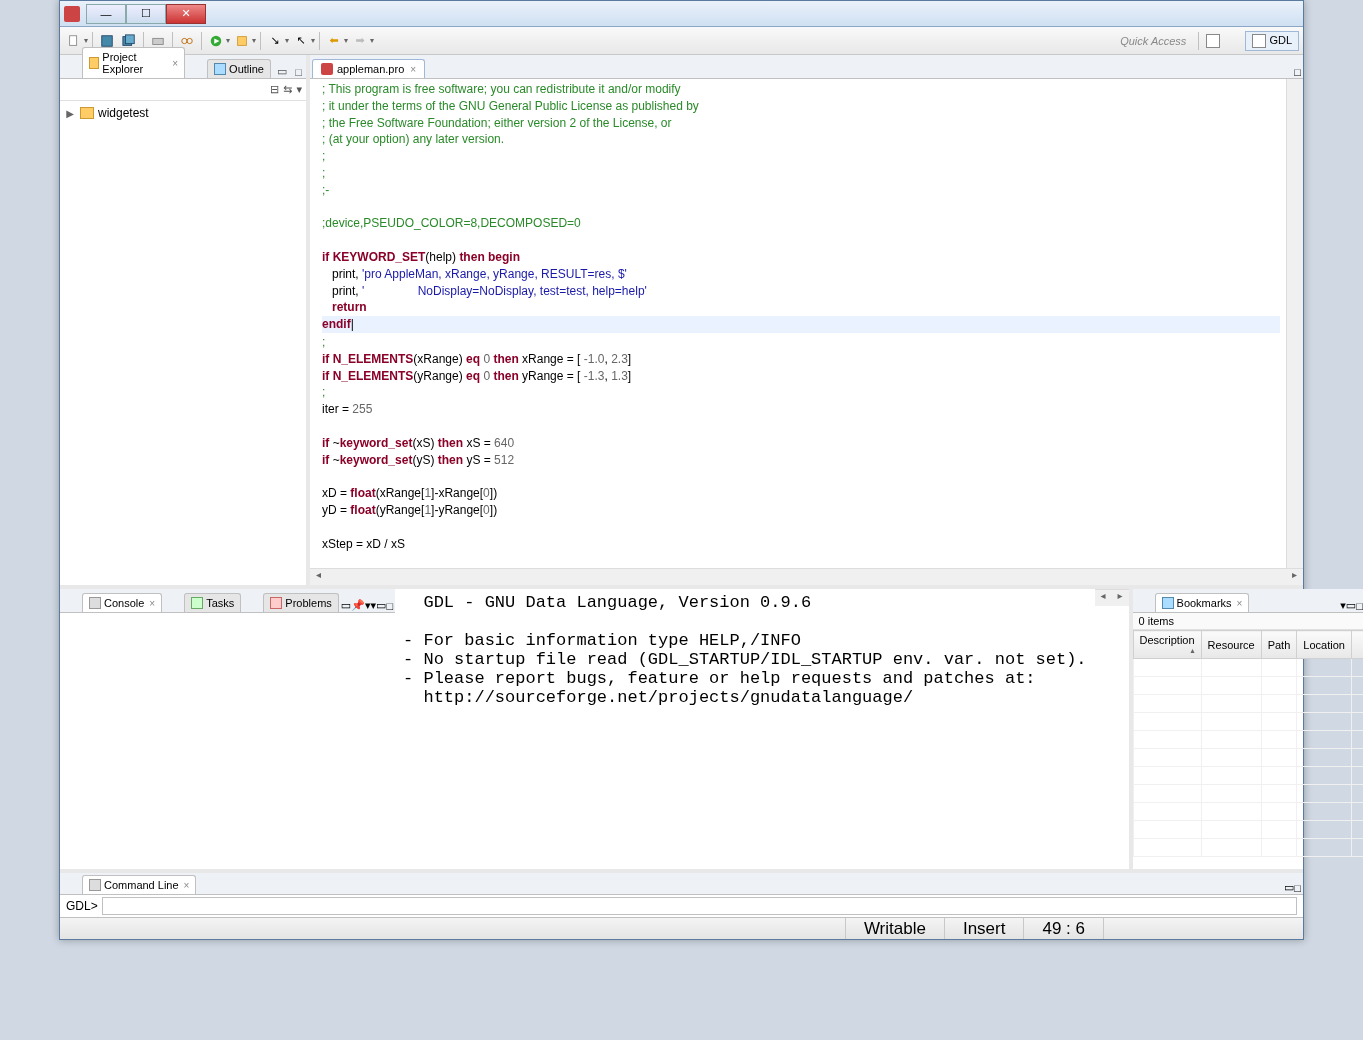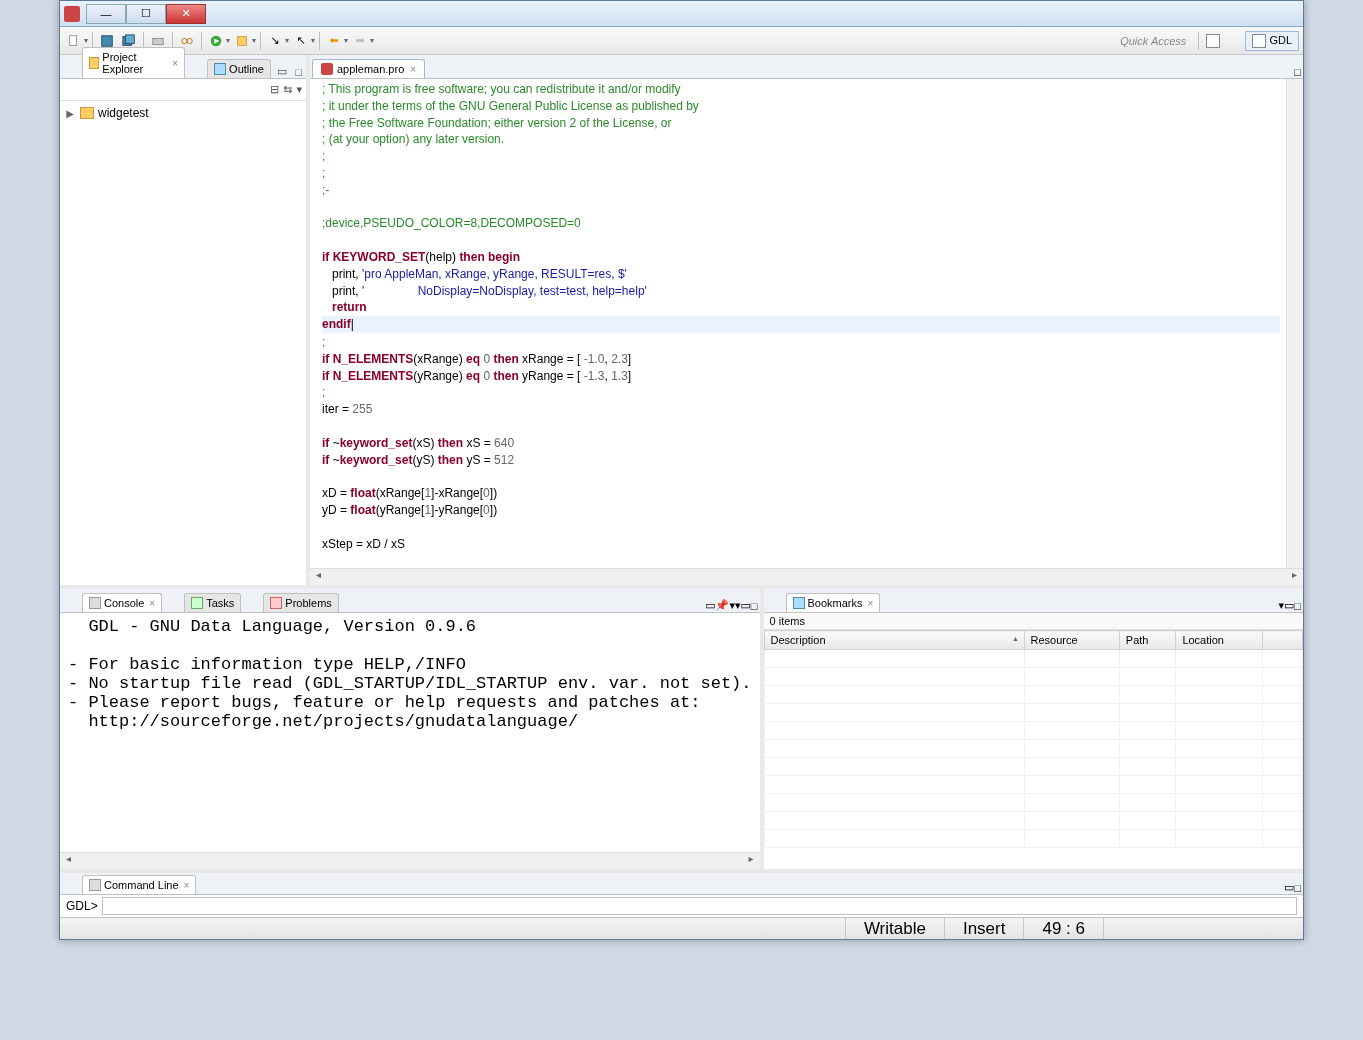--- a/index.html
+++ b/index.html
@@ -52,21 +52,21 @@
 .editor-body .kw { color:#8a0028; font-weight:bold; }
 .editor-body .fn { color:#8a0028; font-weight:bold; }
 .editor-body .str { color:#1a1aaa; }
 .editor-body .num { color:#666; }
 .editor-body .hl-line { background:#eaf2ff; display:inline-block; width:100%; }
 .editor-hscroll{ height:17px; background:#f0f0f0; border-top:1px solid #ddd; display:flex; }
 .editor-hscroll .arr{ width:17px; text-align:center; font-size:10px; color:#666;}
 .vscroll{ width:17px; background:#f0f0f0; border-left:1px solid #ddd; }
 
 .lower { height:280px; display:flex; }
-.console-pane { flex:1; display:flex; flex-direction:column; border-right:4px solid #e8e8e8; }
+.console-pane { flex:1; display:flex; flex-direction:row; border-right:4px solid #e8e8e8; }
 .console-tabs { height:24px; background:#eef2f6; display:flex; align-items:flex-end; font-size:11px; border-bottom:1px solid #c0c0c0; padding:0 2px; }
 .console-body { flex:1; overflow:auto; font-family:Consolas,"Courier New",monospace; font-size:17px; padding:4px 8px; white-space:pre; }
 
 .bookmarks-pane { width:610px; display:flex; flex-direction:column; }
 .bk-count { font-size:11px; padding:2px 6px; border-bottom:1px solid #e0e0e0; background:#fafafa;}
 .bk-table { flex:1; overflow:auto; font-size:11px; }
 .bk-table table { width:100%; border-collapse:collapse; }
 .bk-table th { text-align:left; font-weight:normal; background:linear-gradient(#fafafa,#e8e8e8); border:1px solid #d0d0d0; padding:3px 6px; }
 .bk-table td { border:1px solid #f0f0f0; height:18px; }
 .bk-table th.desc { width:260px; }

